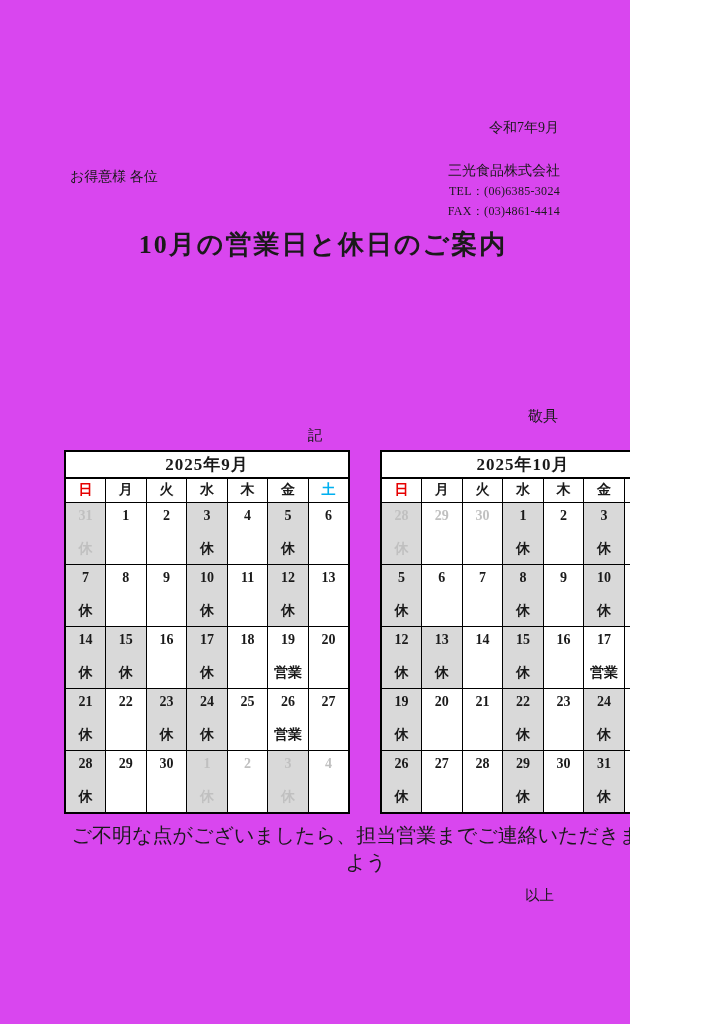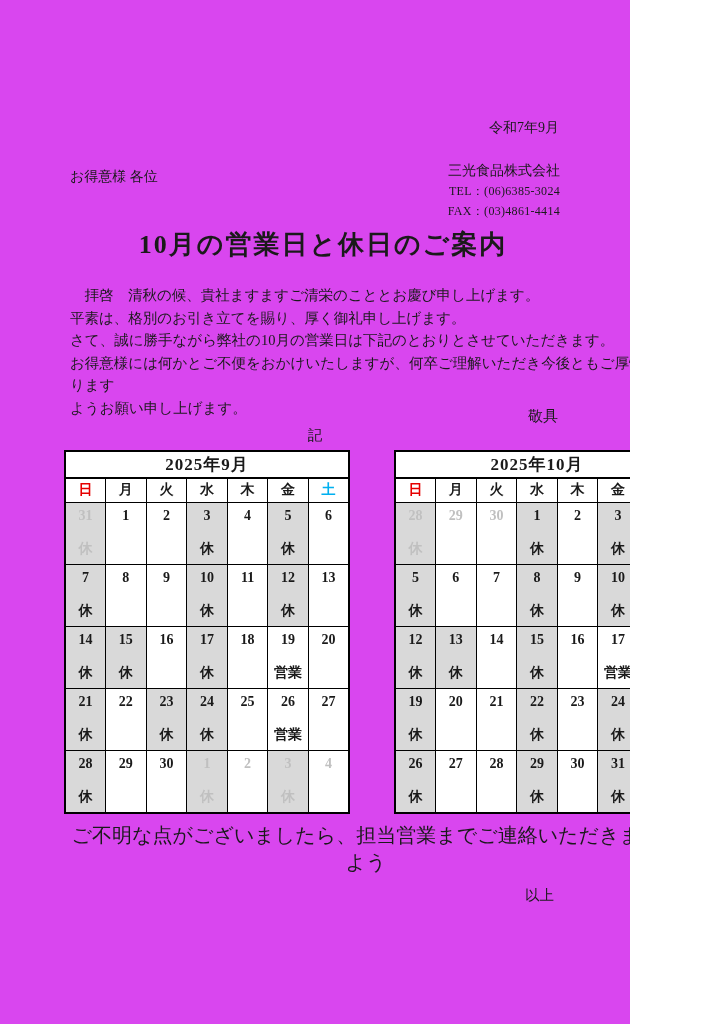--- a/index.html
+++ b/index.html
@@ -42,21 +42,21 @@
   .body-text p.indent { text-indent: 1em; }
   .keigu {
     position: absolute; top: 407px; right: 72px; font-size: 15px;
   }
   .ki {
     position: absolute; top: 426px; left: 0; width: 100%;
     text-align: center; font-size: 14.5px;
   }
   .calendars {
     position: absolute; top: 450px; left: 64px;
-    display: flex; gap: 44px;
+    display: flex; gap: 30px;
   }
   table.calendar {
     border-collapse: collapse;
     table-layout: fixed;
     width: 286px;
     border: 2px solid #000;
     background: #fff;
   }
   table.calendar th, table.calendar td {
     border: 1px solid #000;
@@ -105,27 +105,20 @@
   <div class="recipient">お得意様 各位</div>
 
   <div class="company-block">
     <div class="company-name">三光食品株式会社</div>
     <div class="tel-line">TEL：(06)6385-3024</div>
     <div class="fax-line">FAX：(03)4861-4414</div>
   </div>
 
   <h1 class="doc-title">10月の営業日と休日のご案内</h1>
 
-  <div class="body-text">
-    <p class="indent">拝啓　清秋の候、貴社ますますご清栄のこととお慶び申し上げます。</p>
-    <p>平素は、格別のお引き立てを賜り、厚く御礼申し上げます。</p>
-    <p>さて、誠に勝手ながら弊社の10月の営業日は下記のとおりとさせていただきます。</p>
-    <p>お得意様には何かとご不便をおかけいたしますが、何卒ご理解いただき今後ともご厚情賜ります</p>
-    <p>ようお願い申し上げます。</p>
-  </div>
 
   <div class="keigu">敬具</div>
 
   <div class="ki">記</div>
 
   <div class="calendars" id="calendars">
       <table class="calendar">
         <tbody>
           <tr>
             <th colspan="7" class="cal-title">2025年9月</th>

